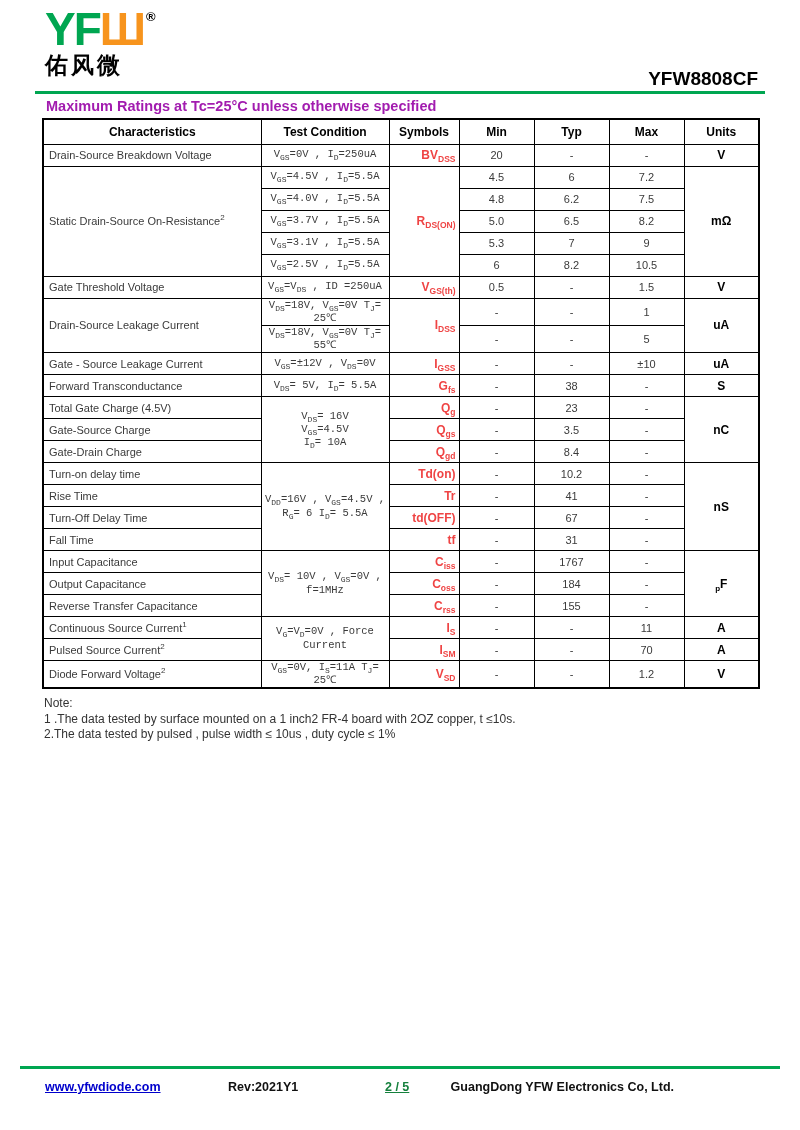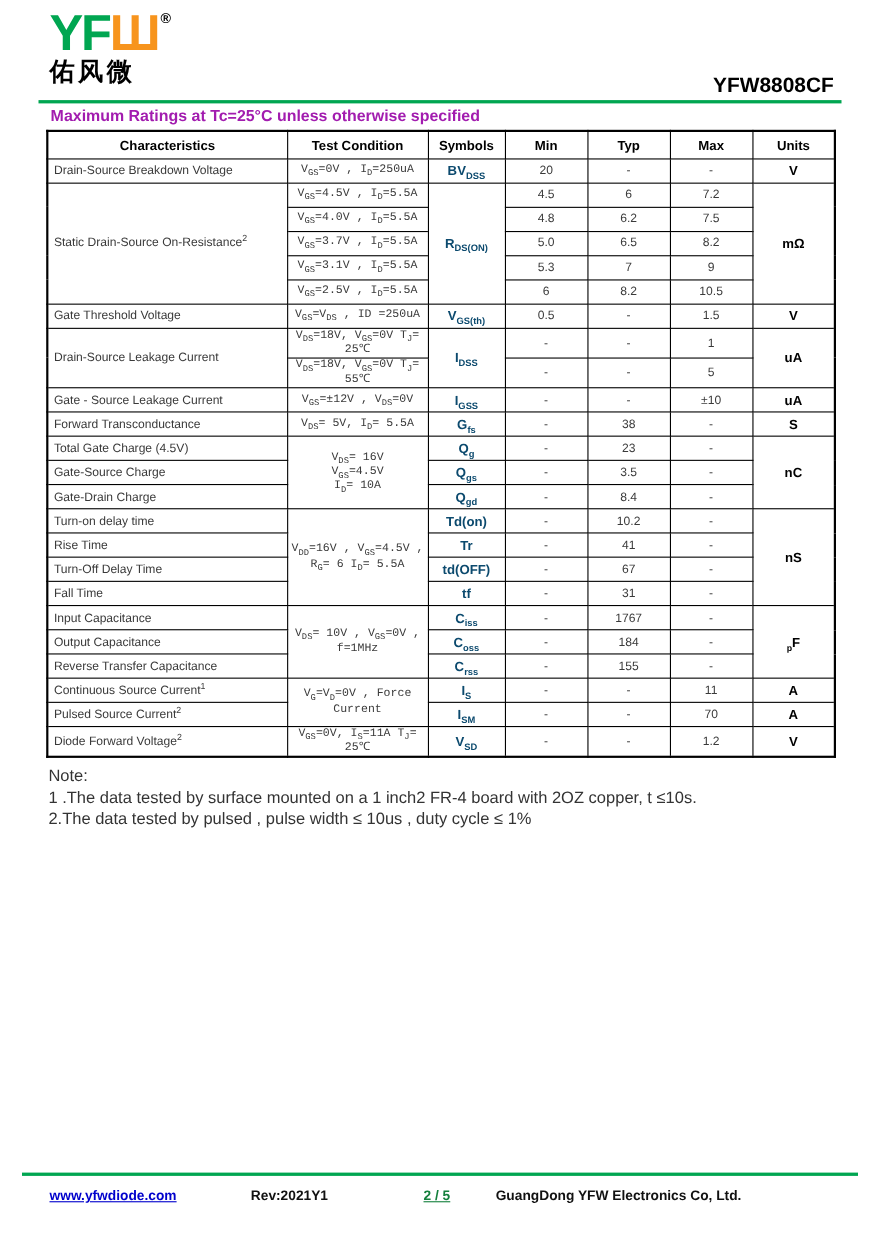--- a/index.html
+++ b/index.html
@@ -31,29 +31,29 @@
     border: 2px solid #000;
   }
   .ratings th, .ratings td { border: 1px solid #000; overflow: hidden; }
   .ratings th {
     height: 25px; font-size: 12px; font-weight: bold; text-align: center; color: #000;
     padding: 0 2px;
   }
   .ratings td { height: 22px; font-size: 11px; color: #3a3a3a; padding: 0 3px; }
   td.char { text-align: left; padding-left: 5px; }
   td.cond { text-align: center; font-size: 10.5px; line-height: 1.25; font-family: Liberation Mono, monospace; }
-  td.sym  { text-align: center; font-weight: bold; font-size: 12px; color: #0c4a6e; }
+  td.sym  { text-align: right; font-weight: bold; font-size: 12px; color: #ef4444; }
   td.val  { text-align: center; }
   td.unit { text-align: center; font-weight: bold; font-size: 12px; color: #000; }
   .ratings sub { font-size: 8px; line-height: 0; }
   .ratings sup { font-size: 8px; line-height: 0; }
   td.sym sub { font-size: 8.5px; font-weight: bold; }
 
   
-  .notes { position: absolute; top: 696px; left: 44px; font-size: 15px; color: #333; line-height: 1.3; }
+  .notes { position: absolute; top: 696px; left: 44px; font-size: 12px; color: #333; line-height: 1.3; }
 
   
   .footer-rule { position: absolute; top: 1066px; left: 20px; width: 760px; height: 3px; background: #00A651; }
   .footer { position: absolute; top: 1080px; left: 0; width: 712px; height: 24px; font-size: 12.5px; font-weight: bold; }
   .footer-website { position: absolute; left: 45px; top: 0; color: #0000CC; text-decoration: underline; cursor: pointer; }
   .footer-rev  { position: absolute; left: 228px; top: 0; color: #111; text-align: center; }
   .footer-page { position: absolute; left: 385px; top: 0; color: #15803d; text-decoration: underline; }
   .footer-company { position: absolute; right: 38px; top: 0; color: #111; }
 </style>
 </head>

